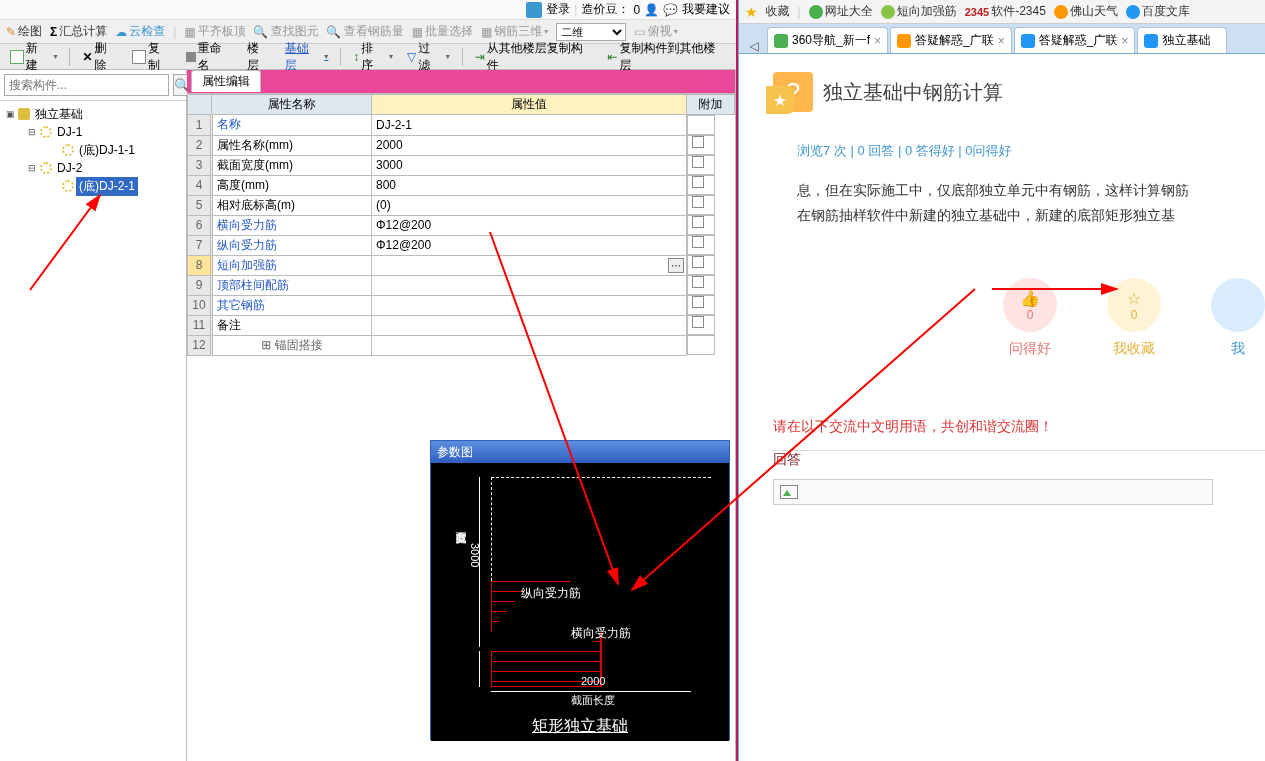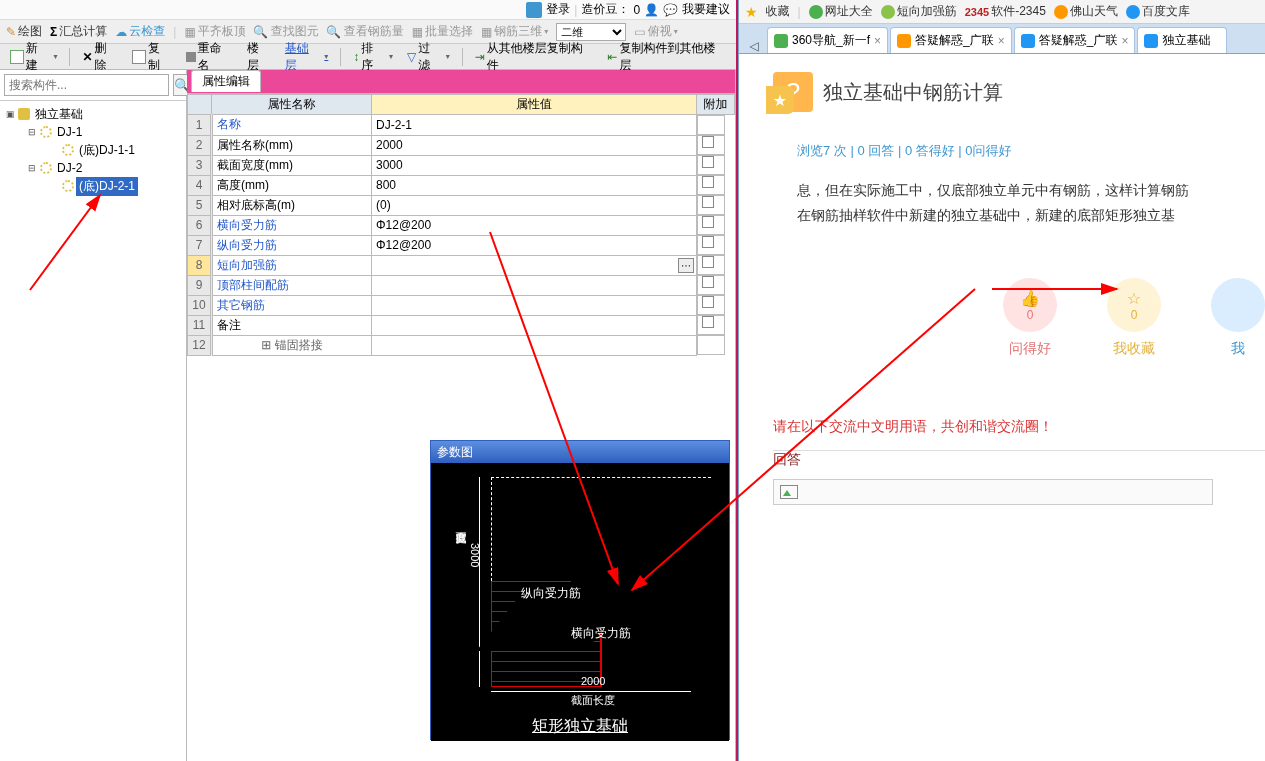--- a/index.html
+++ b/index.html
@@ -268,21 +268,21 @@
       <div class="prop-pane">
         <div class="prop-tab-row">
           <div class="prop-tab">属性编辑</div>
         </div>
         <table class="prop-table">
           <thead>
             <tr>
               <th style="width:24px"></th>
               <th>属性名称</th>
               <th class="val">属性值</th>
-              <th style="width:38px">附加</th>
+              <th style="width:48px">附加</th>
             </tr>
           </thead>
           <tbody id="prop-body">
               <tr>
                 <td class="rownum">1</td>
                 <td class="name"><a class="pname" href="#">名称</a></td>
                 <td class="val">DJ-2-1</td>
                 <td class="app"></td>
               </tr>
               <tr>

